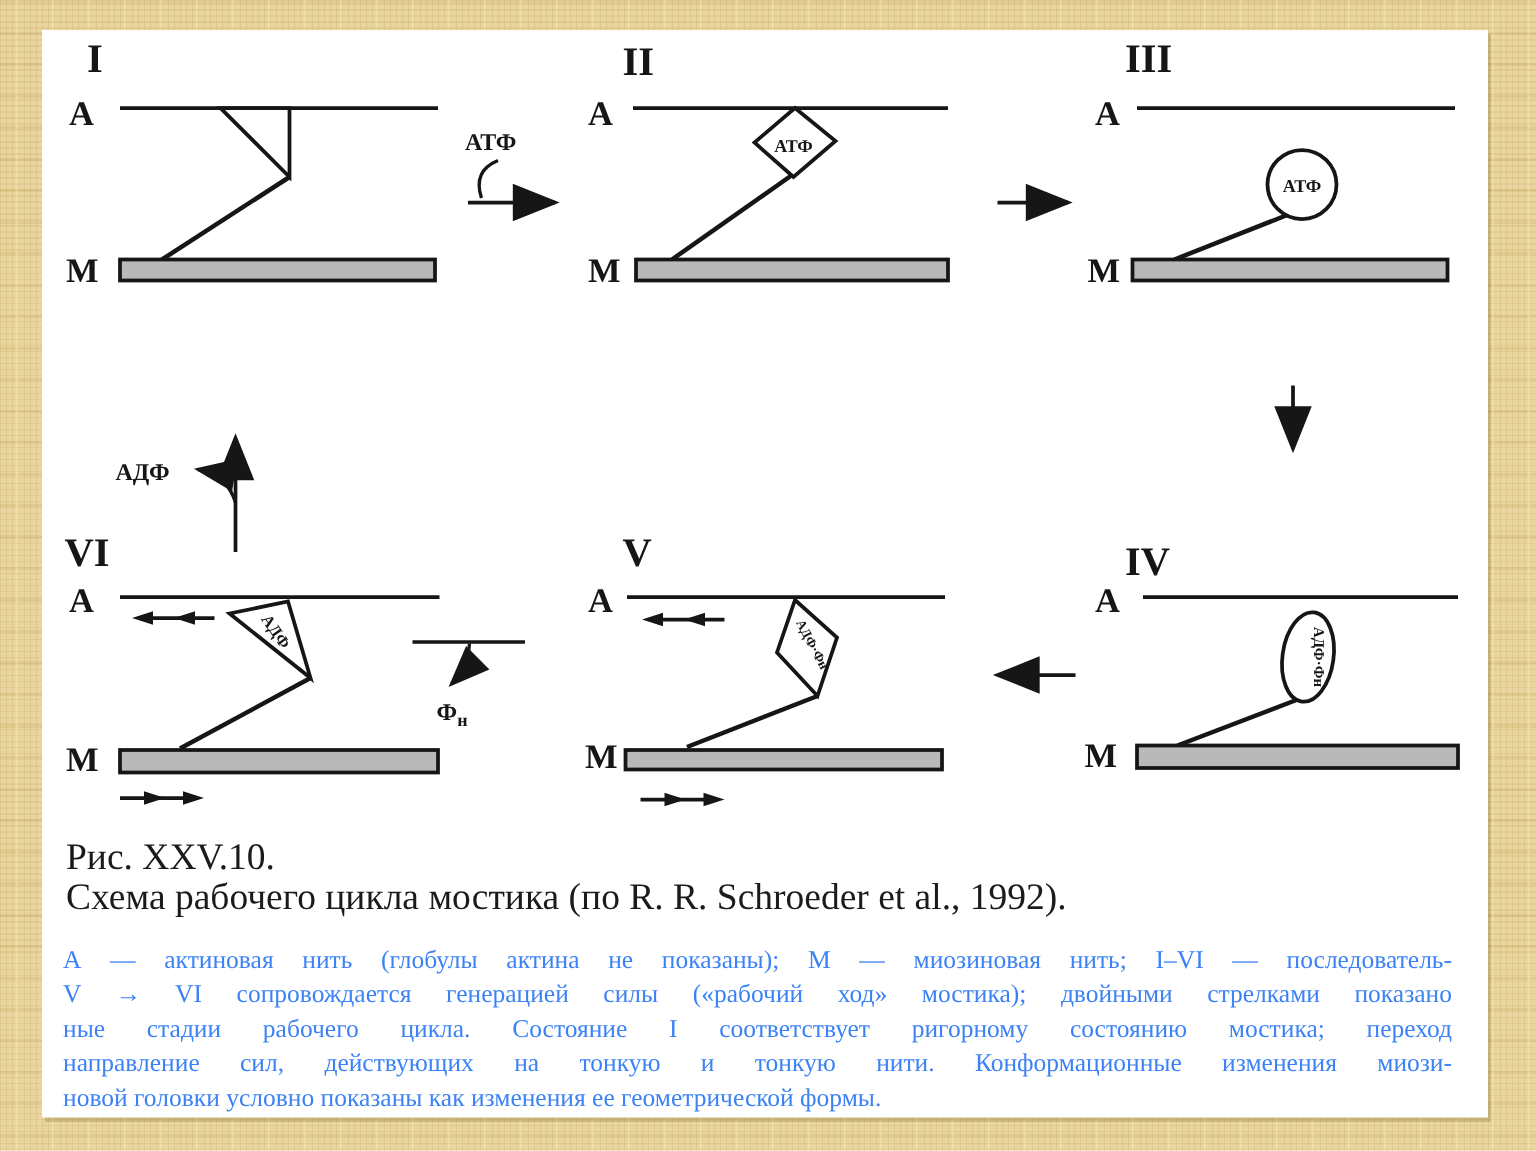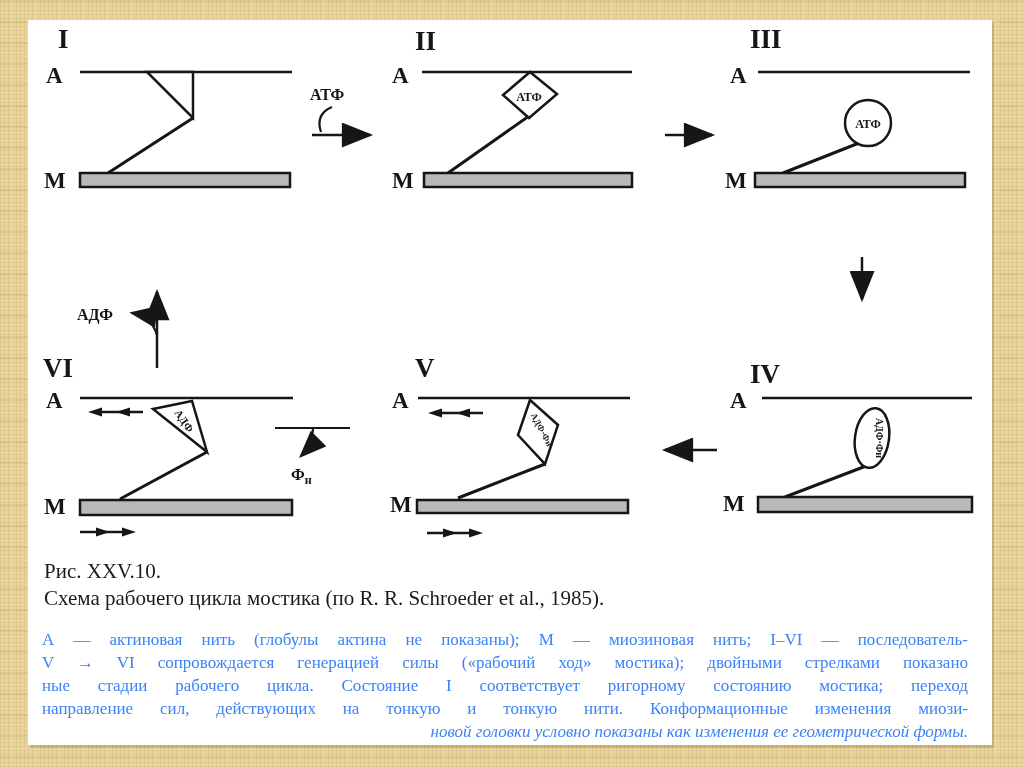--- a/index.html
+++ b/index.html
@@ -15,28 +15,28 @@
     position:relative;
   }
   .slide {
     position:absolute; left:28px; top:20px; width:964px; height:725px;
     background:#ffffff;
     box-shadow: 2px 3px 0 rgba(120,95,40,.25);
   }
   svg text { fill:#161616; }
   .caption {
     position:absolute; left:16px; top:538px; width:930px;
-    font-size:21px; line-height:27px; color:#1b1b1b;
+    font-size:25px; line-height:27px; color:#1b1b1b;
   }
   .legend {
     position:absolute; left:14px; top:608px; width:926px;
     font-size:17px; line-height:23px; color:#3b82f6;
   }
   .legend .jline { text-align:justify; text-align-last:justify; }
-  .legend .lastline { text-align:right;font-style:italic; }
+  .legend .lastline { text-align:left; }
 </style>
 </head>
 <body>
 
 <div class="slide">
 
   <svg width="964" height="535" viewBox="0 0 964 535">
     <defs>
       <marker id="ah" viewBox="0 0 10 8" refX="9" refY="4" markerWidth="13" markerHeight="10" orient="auto">
         <path d="M0,0 L10,4 L0,8 z" fill="#161616"></path>
@@ -149,21 +149,21 @@
         <line x1="52" y1="512" x2="100" y2="512" stroke-width="2.5"></line>
         <polygon points="108,512 94,507.5 94,516.5" fill="#161616" stroke="none"></polygon>
         <polygon points="82,512 68,507.5 68,516.5" fill="#161616" stroke="none"></polygon>
       </g>
     </g>
   </svg>
 
   
   <div class="caption">
     <div>Рис. XXV.10.</div>
-    <div>Схема рабочего цикла мостика (по R. R. Schroeder et al., 1985).</div>
+    <div>Схема рабочего цикла мостика (по R. R. Schroeder et al., 1992).</div>
   </div>
 
   
   <div class="legend">
     <div class="jline">А — актиновая нить (глобулы актина не показаны); М — миозиновая нить; I–VI — последователь-</div>
     <div class="jline">V → VI сопровождается генерацией силы («рабочий ход» мостика); двойными стрелками показано</div>
     <div class="jline">ные стадии рабочего цикла. Состояние I соответствует ригорному состоянию мостика; переход</div>
     <div class="jline">направление сил, действующих на тонкую и тонкую нити. Конформационные изменения миози-</div>
     <div class="lastline">новой головки условно показаны как изменения ее геометрической формы.</div>
   </div>

